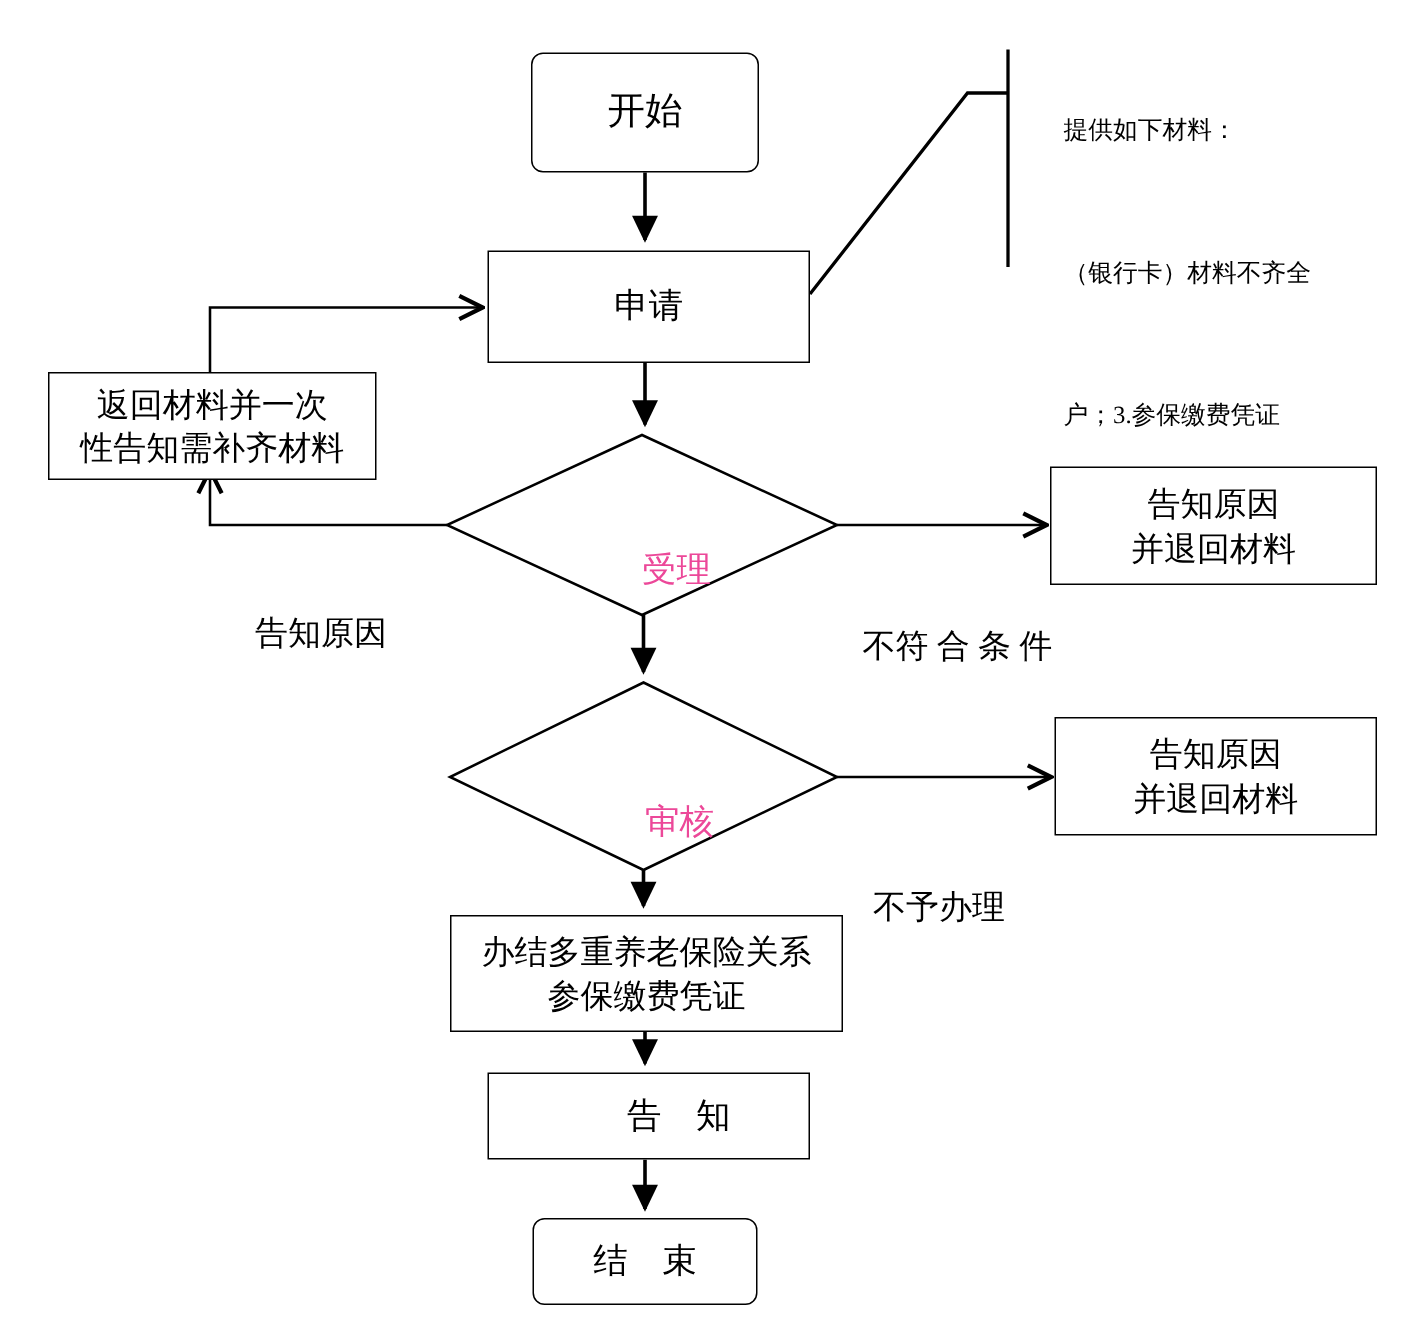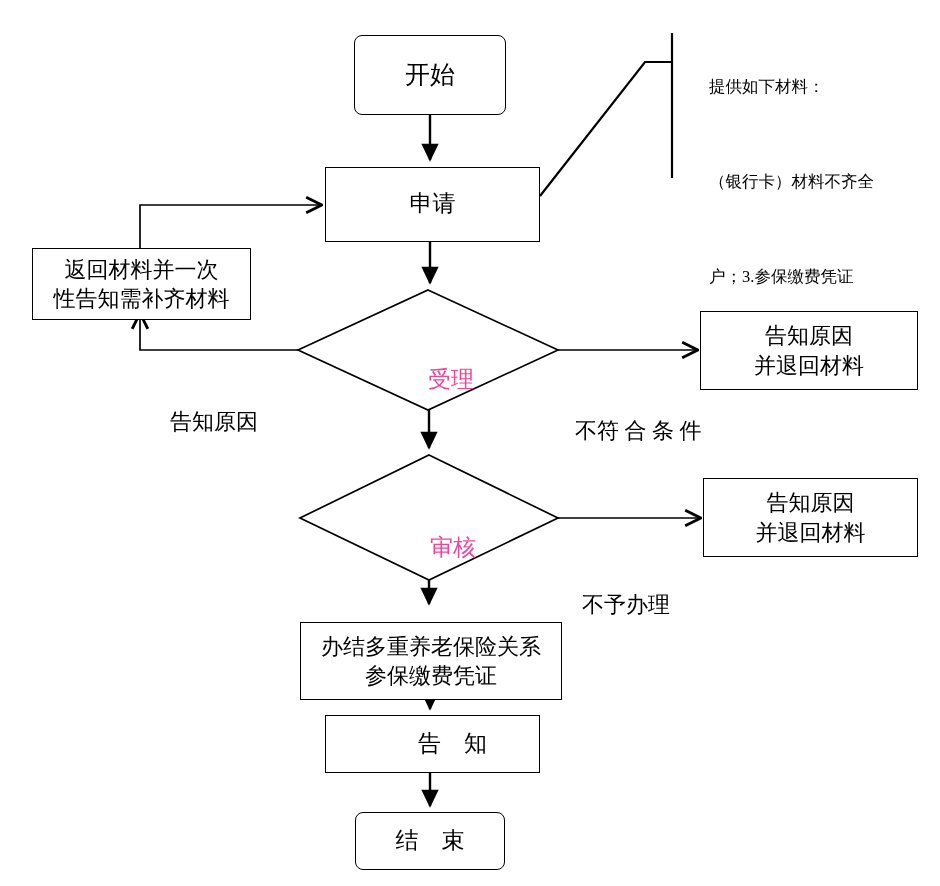--- a/index.html
+++ b/index.html
@@ -139,21 +139,21 @@
 
   <div class="decision-text" style="left:407px; top:506px;">
     <span>审核</span>
   </div>
 
   <div class="node" style="left:703px; top:478px; width:215px; height:79px;">
     <span class="line fs22">告知原因</span>
     <span class="line fs22">并退回材料</span>
   </div>
 
-  <div class="node" style="left:300px; top:610px; width:262px; height:78px;margin-top:12px;">
+  <div class="node" style="left:300px; top:610px; width:262px; height:78px;">
     <span class="line fs22">办结多重养老保险关系</span>
     <span class="line fs22">参保缴费凭证</span>
   </div>
 
   <div class="node" style="left:325px; top:715px; width:215px; height:58px;padding-left:40px;">
     <span class="line fs24">告　知</span>
   </div>
 
   <div class="node terminator" style="left:355px; top:812px; width:150px; height:58px;">
     <span class="line fs24">结　束</span>

